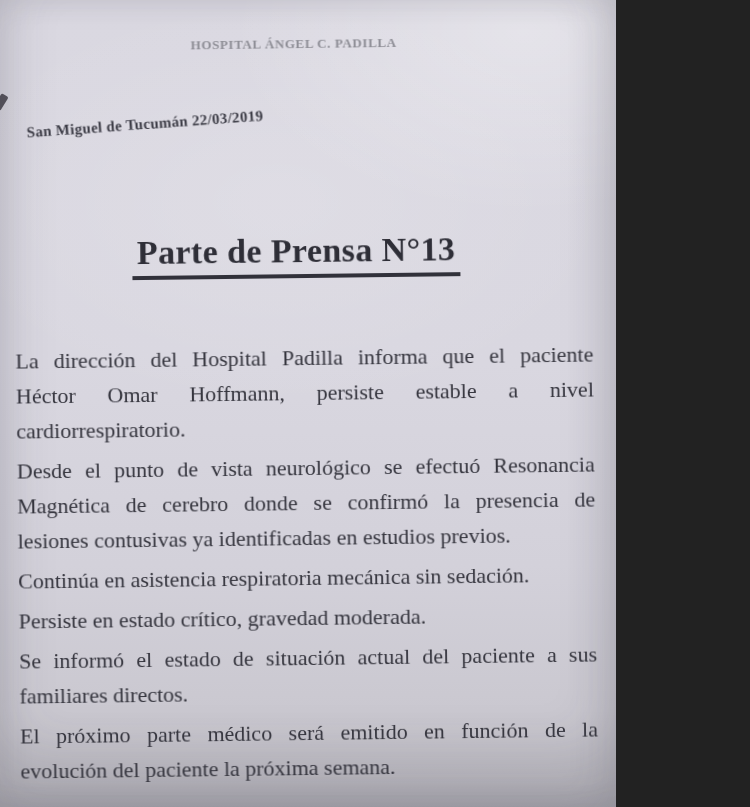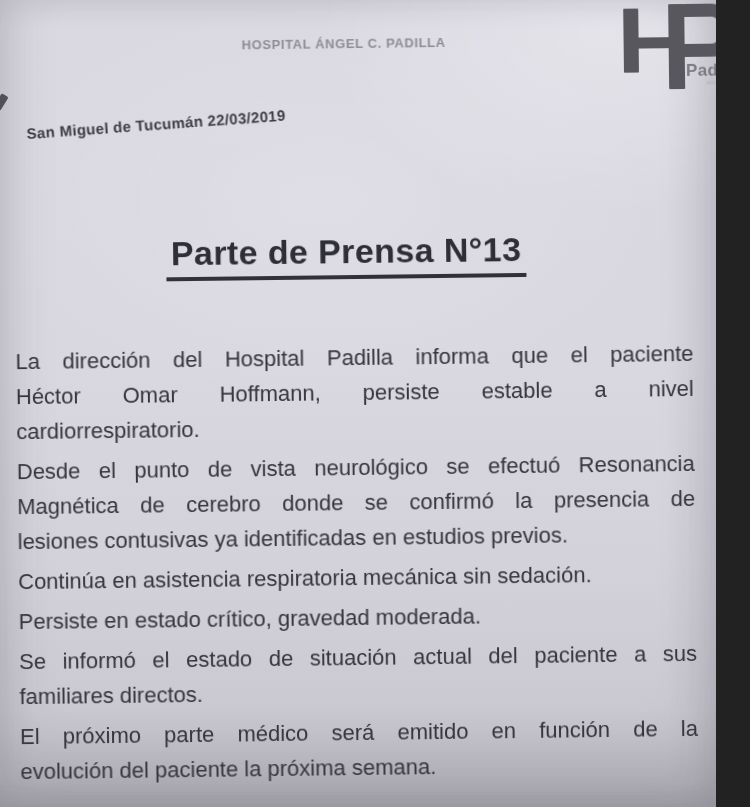--- a/index.html
+++ b/index.html
@@ -1,20 +1,20 @@
 <!DOCTYPE html>
 <html><head>
 <meta charset="utf-8">
 <style>
   html,body{margin:0;padding:0;background:#222;}
   .photo{
     position:relative;
-    width:716px;height:807px;
+    width:616px;height:807px;
     overflow:hidden;
-    font-family:Liberation Sans, sans-serif;
+    font-family:Liberation Serif, serif;
     background:
       radial-gradient(ellipse 420px 260px at 85% 4%, rgba(255,255,255,0.30), rgba(255,255,255,0) 70%),
       radial-gradient(ellipse 500px 300px at 45% 25%, rgba(255,255,255,0.14), rgba(255,255,255,0) 70%),
       linear-gradient(180deg,#dad8e1 0%, #d9d7e0 45%, #d3d1da 70%, #cac8d0 88%, #bfbdc4 97%, #b7b5bc 100%);
     box-shadow: inset 0 -46px 60px rgba(58,56,68,0.16),
                 inset -16px 0 34px rgba(58,56,68,0.10),
                 inset 10px 0 30px rgba(58,56,68,0.06);
   }
   .tilt{position:absolute;inset:0;transform:rotate(-0.7deg);filter:blur(0.3px);}
 

